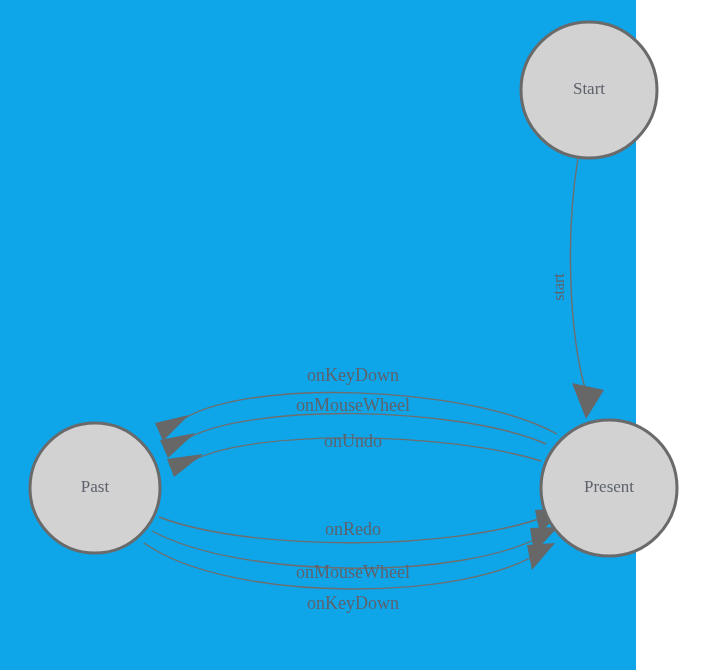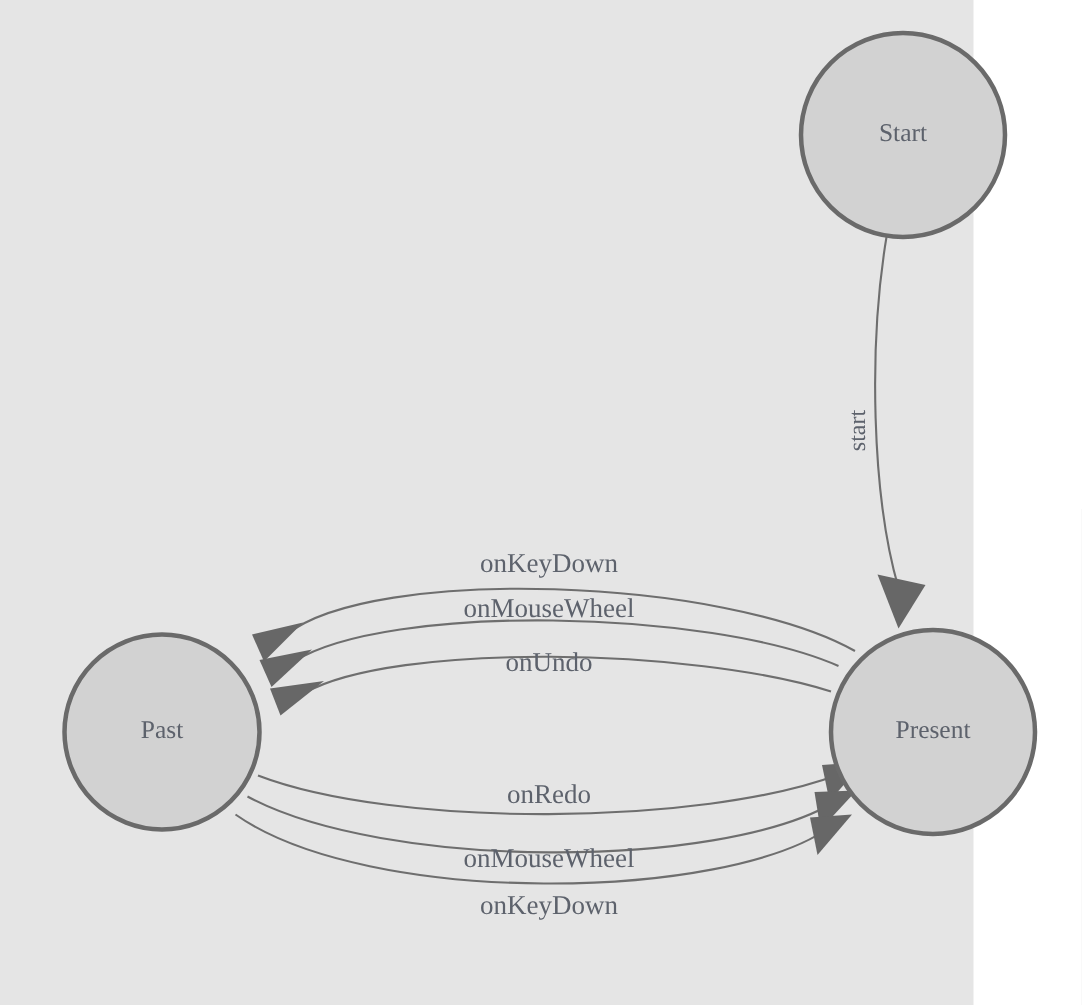--- a/index.html
+++ b/index.html
@@ -10,22 +10,21 @@
   body {
     width: 721px;
     height: 670px;
     overflow: hidden;
     font-family: "Liberation Serif", "DejaVu Serif", serif;
   }
   #diagram-root {
     position: relative;
     width: 636px;
     height: 670px;
-    background: #e5e5e5;
-    padding-left: 13px;
+    background: #0ea5e9;
   }
   svg#state-diagram {
     display: block;
     width: 721px;
     height: 670px;
   }
   .node-shape {
     fill: #d2d2d2;
     stroke: #6a6a6a;
     stroke-width: 3;

